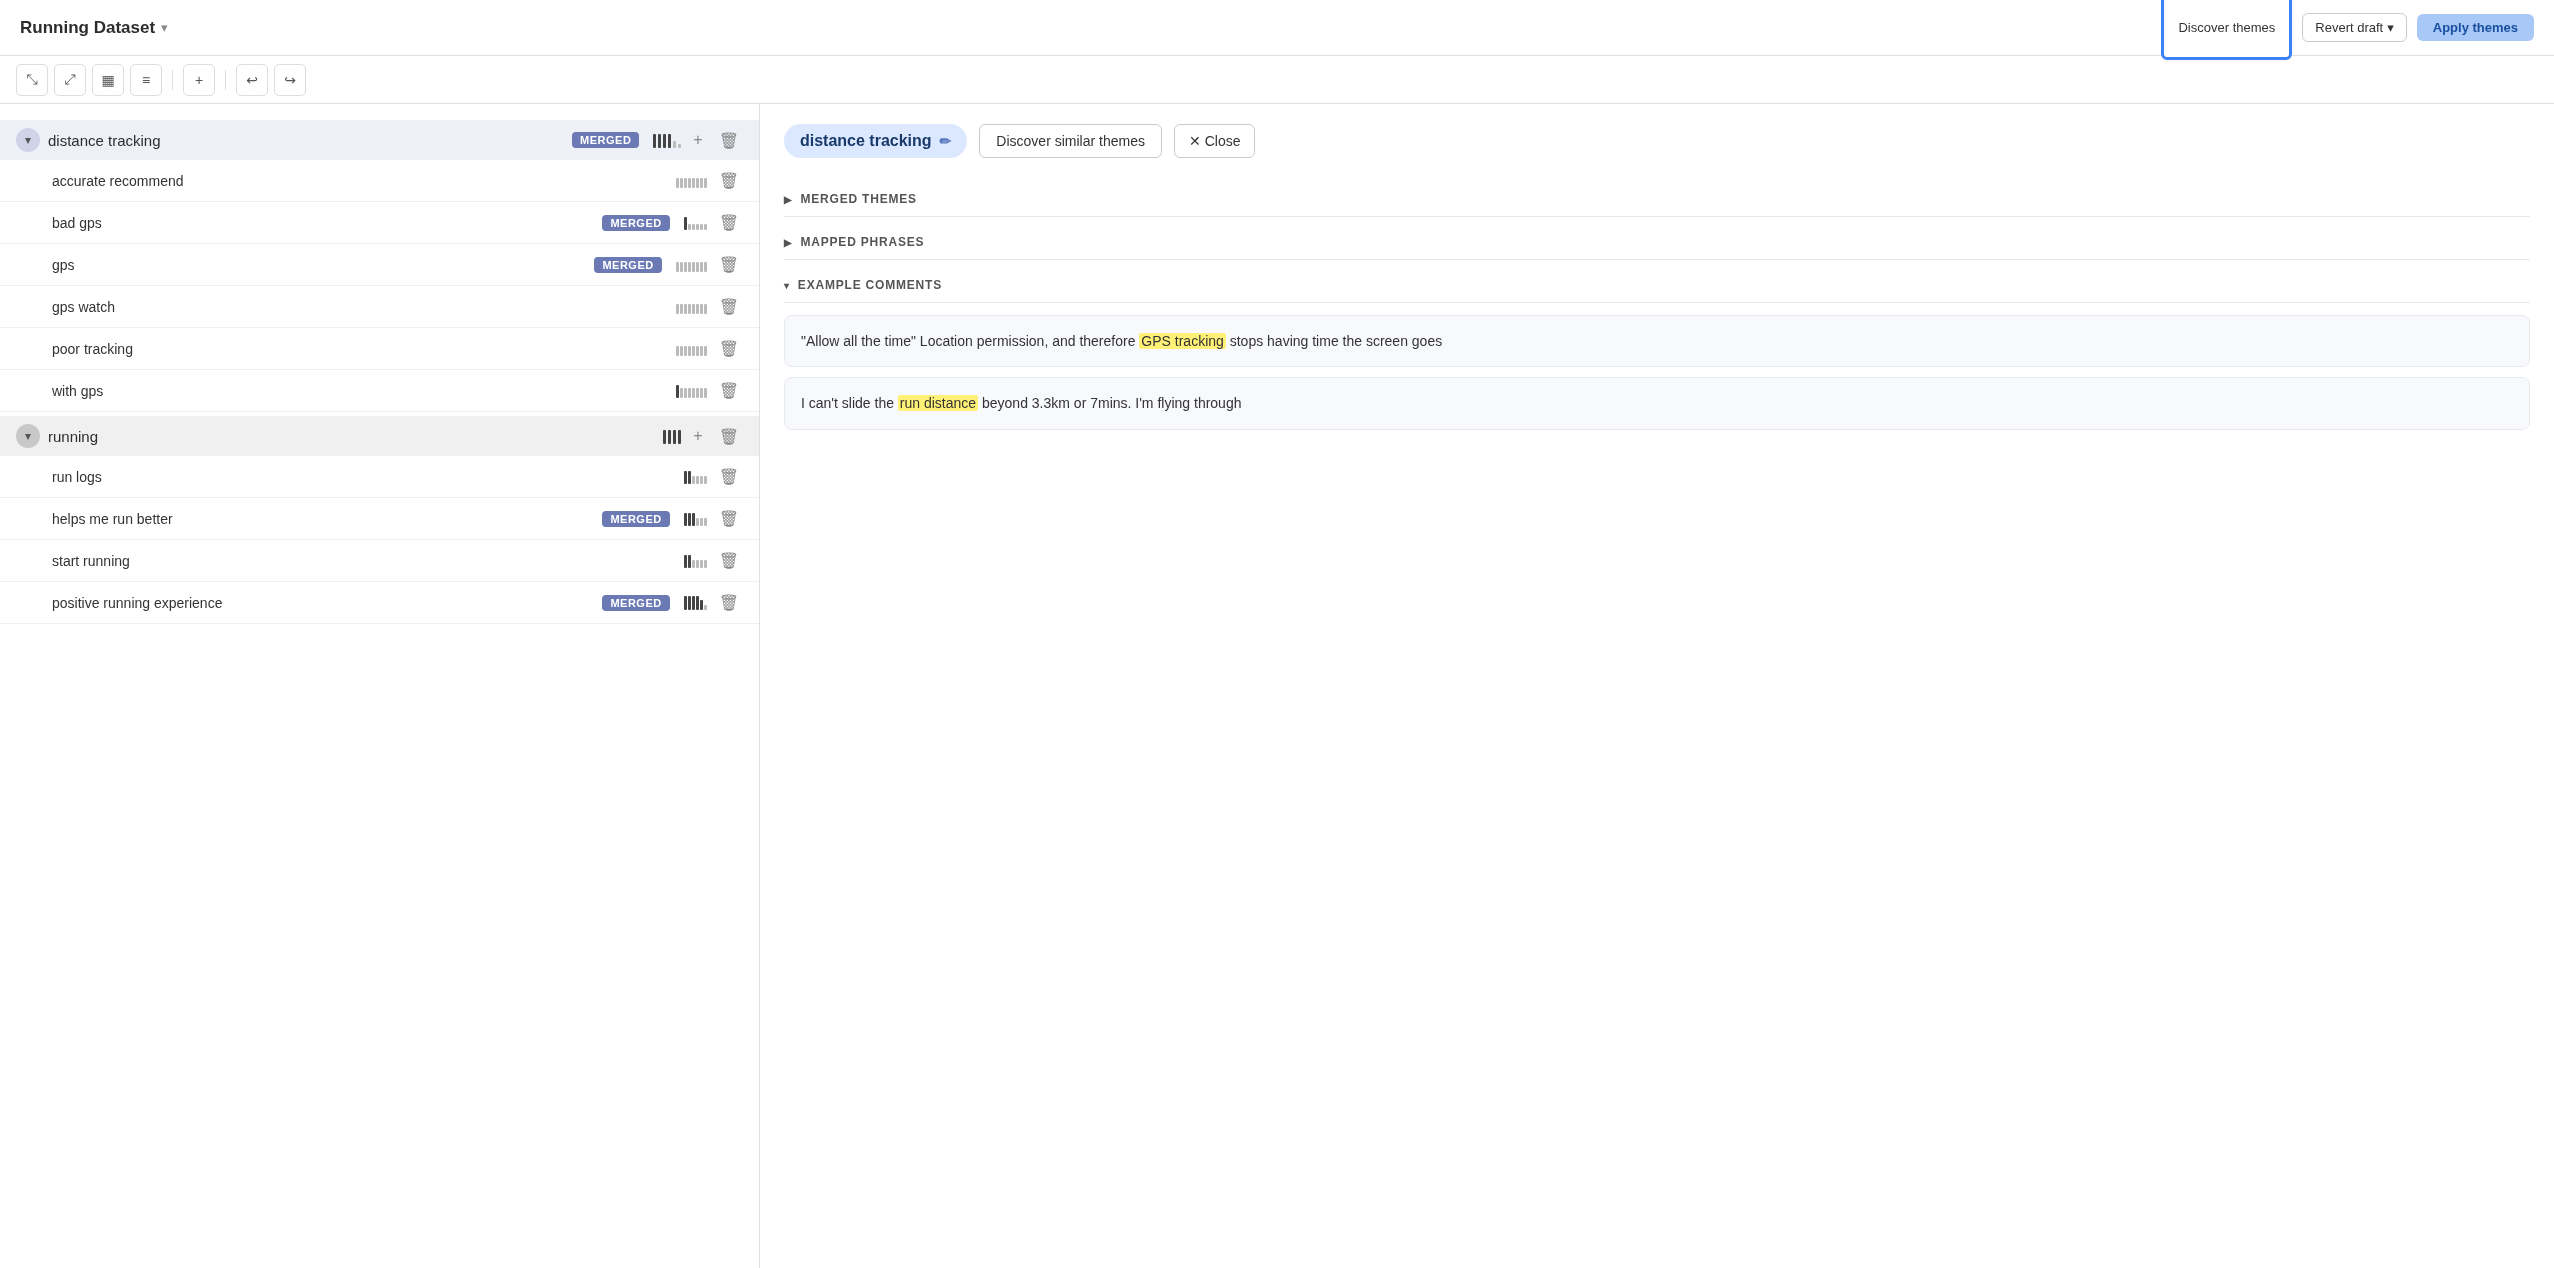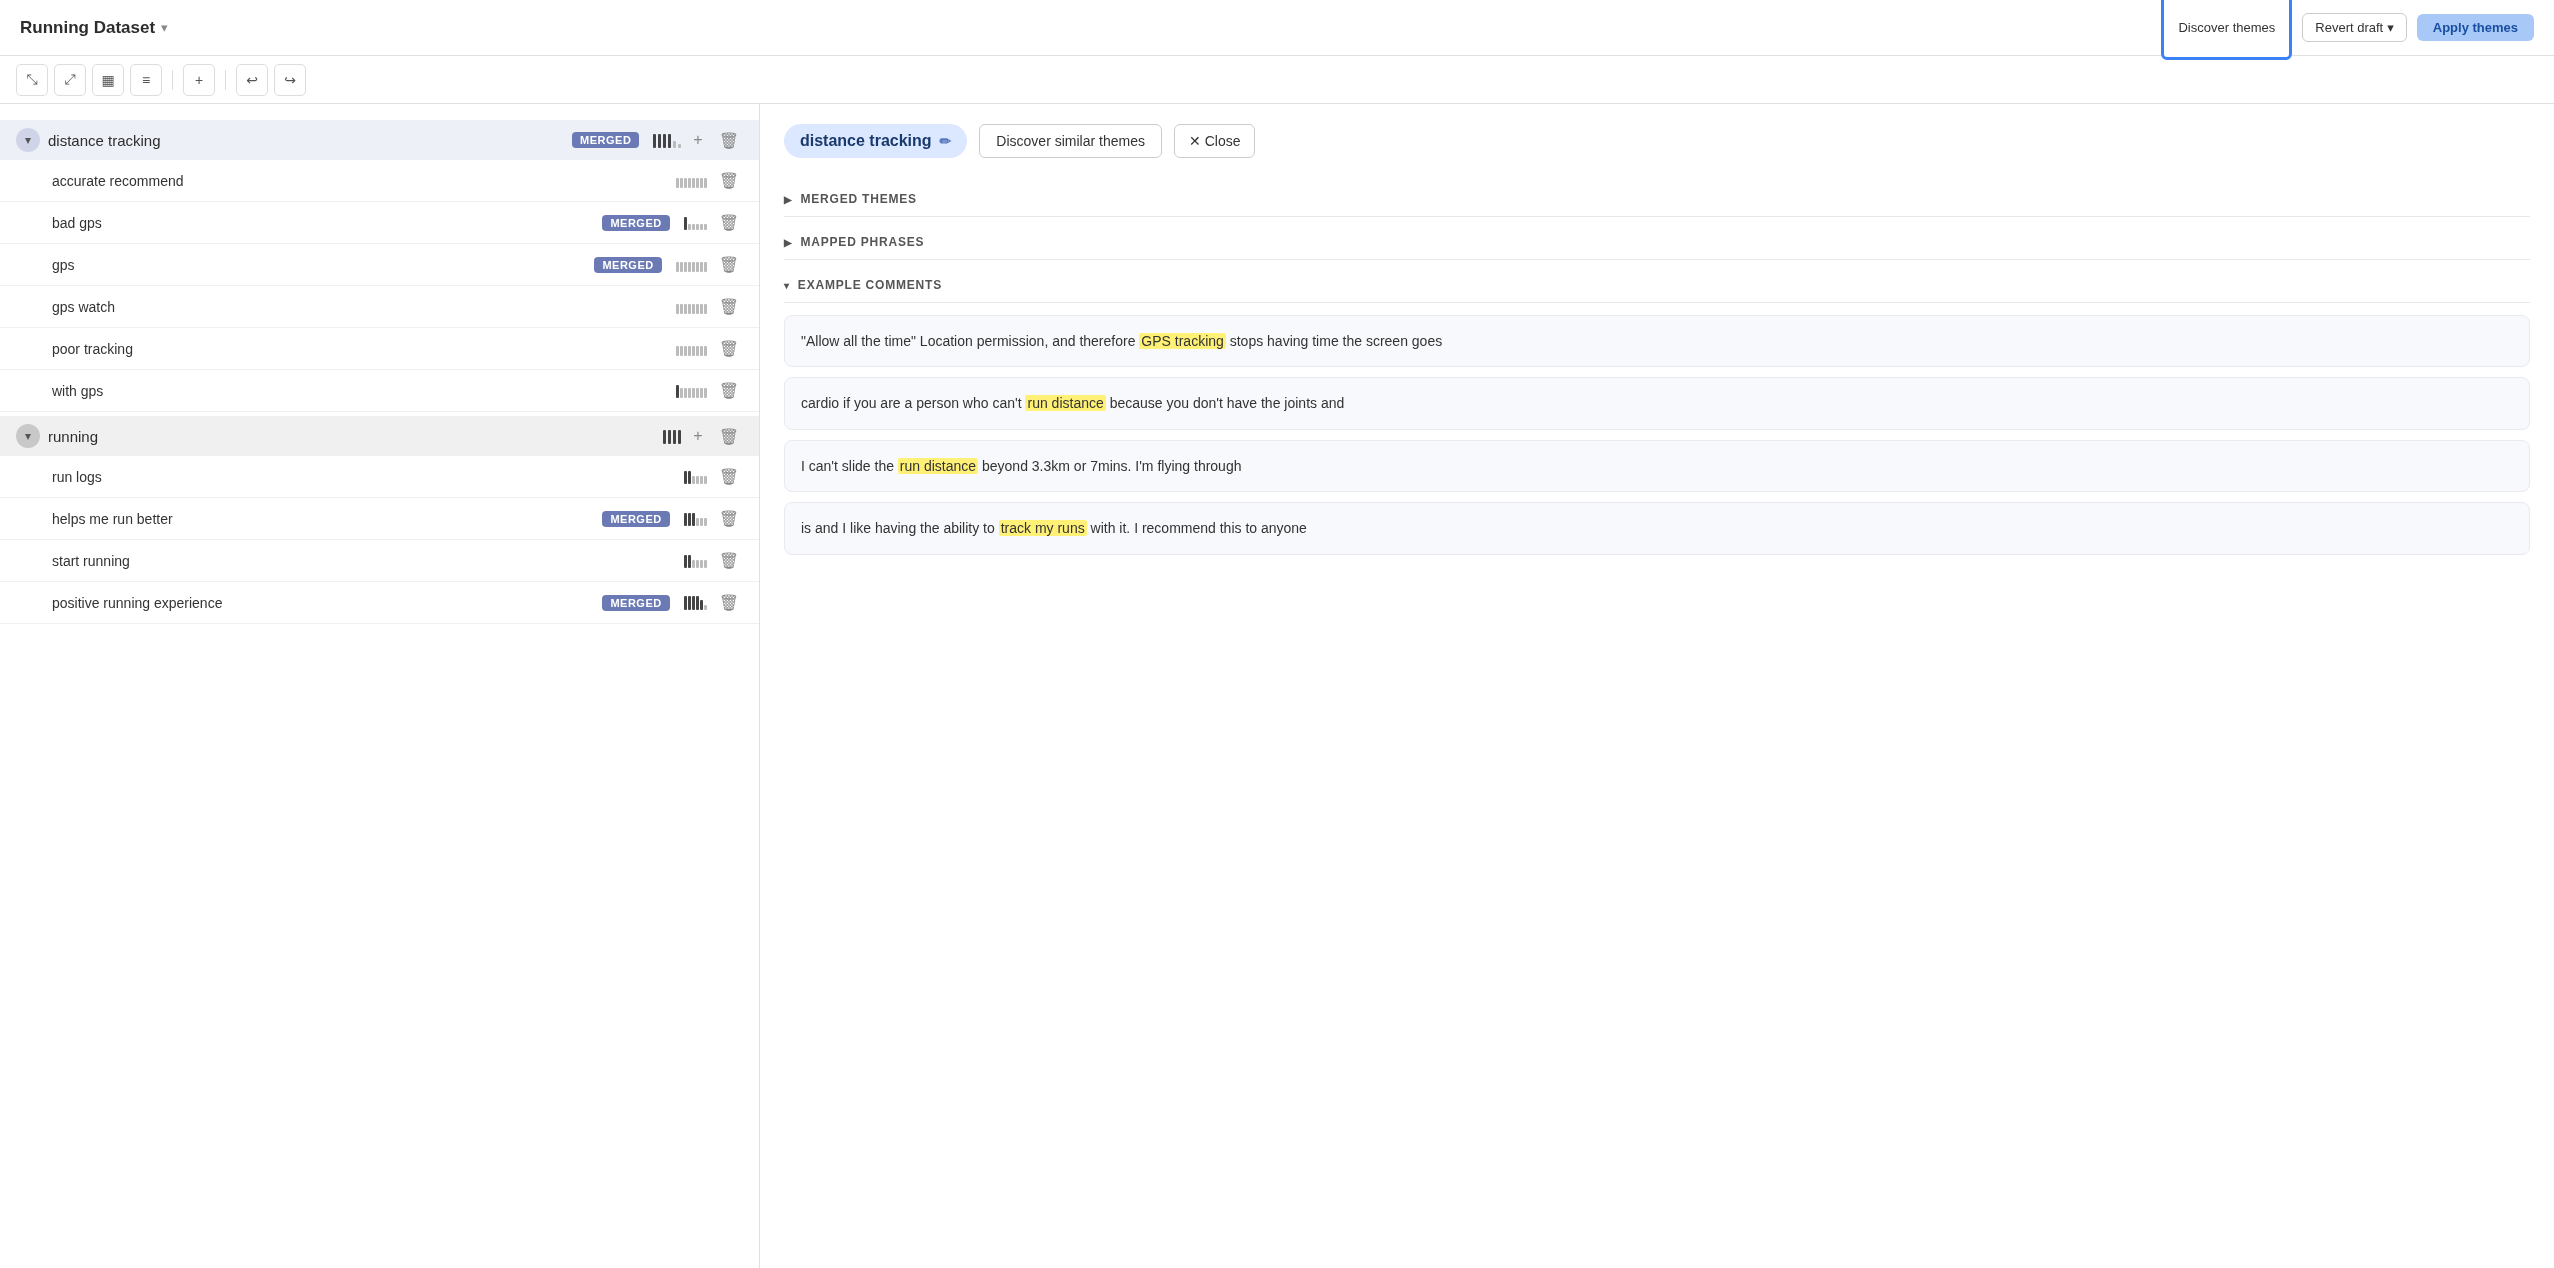--- a/index.html
+++ b/index.html
@@ -390,29 +390,23 @@
     <div class="section">
       <div class="section-header">
         <span class="section-chevron">▾</span>
         <span>EXAMPLE COMMENTS</span>
       </div>
 
       <div class="comment-card" style="margin-top:12px;">
         <span>"Allow all the time" Location permission, and therefore </span><span class="highlight-yellow">GPS tracking</span><span> stops having time the screen goes</span>
       </div>
 
-      <div class="comment-card">
-        <span>cardio if you are a person who can't </span><span class="highlight-yellow">run distance</span><span> because you don't have the joints and</span>
-      </div>
 
       <div class="comment-card">
         <span>I can't slide the </span><span class="highlight-yellow">run distance</span><span> beyond 3.3km or 7mins. I'm flying through</span>
       </div>
 
-      <div class="comment-card">
-        <span>is and I like having the ability to </span><span class="highlight-yellow">track my runs</span><span> with it. I recommend this to anyone</span>
-      </div>
 
 
     </div>
 
   </div>
 </div>
 
 </body></html>

